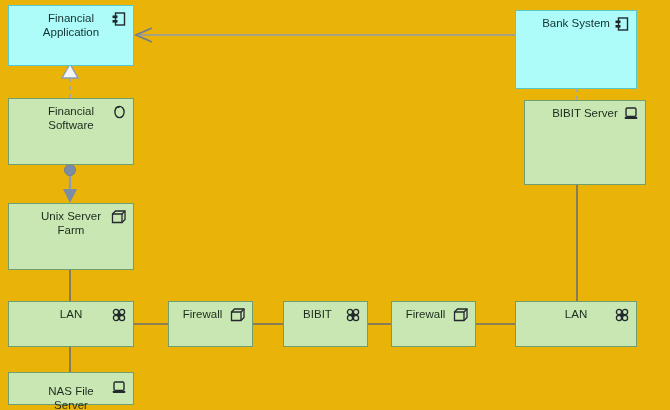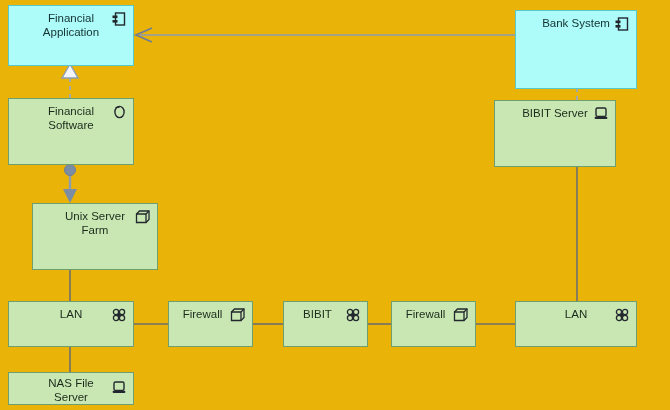--- a/index.html
+++ b/index.html
@@ -118,21 +118,21 @@
     <span class="label">Financial
 Software</span>
     <span class="icon">
       <svg width="16" height="16" viewBox="0 0 16 16">
         <ellipse cx="8.5" cy="8" rx="4.6" ry="5.6" fill="none" stroke="#23282e" stroke-width="1.4"></ellipse>
         <path d="M4.6 3.6 L8.6 3.0" fill="none" stroke="#23282e" stroke-width="1.4"></path>
       </svg>
     </span>
   </div>
 
-  <div class="node" style="left:8px; top:203px; width:126px; height:67px;margin-left:24px;">
+  <div class="node" style="left:8px; top:203px; width:126px; height:67px;">
     <span class="label">Unix Server
 Farm</span>
     <span class="icon">
       <svg width="16" height="16" viewBox="0 0 16 16">
         <polygon points="1.5,5 11,5 11,13.5 1.5,13.5" fill="none" stroke="#23282e" stroke-width="1.3"></polygon>
         <polyline points="1.5,5 4.5,2 14,2 14,10.5 11,13.5" fill="none" stroke="#23282e" stroke-width="1.3"></polyline>
         <line x1="11" y1="5" x2="14" y2="2" stroke="#23282e" stroke-width="1.3"></line>
       </svg>
     </span>
   </div>
@@ -144,21 +144,21 @@
         <circle cx="5" cy="5" r="2.6" fill="none" stroke="#23282e" stroke-width="1.3"></circle>
         <circle cx="11" cy="5" r="2.6" fill="none" stroke="#23282e" stroke-width="1.3"></circle>
         <circle cx="5" cy="11" r="2.6" fill="none" stroke="#23282e" stroke-width="1.3"></circle>
         <circle cx="11" cy="11" r="2.6" fill="none" stroke="#23282e" stroke-width="1.3"></circle>
         <line x1="6.6" y1="6.7" x2="9.4" y2="9.3" stroke="#23282e" stroke-width="1.3"></line>
         <line x1="9.4" y1="6.7" x2="6.6" y2="9.3" stroke="#23282e" stroke-width="1.3"></line>
       </svg>
     </span>
   </div>
 
-  <div class="node" style="left:8px; top:372px; width:126px; height:33px; padding-top:4px;">
+  <div class="node" style="left:8px; top:372px; width:126px; height:33px; padding-top:12px;">
     <span class="label">NAS File Server</span>
     <span class="icon" style="top:7px;">
       <svg width="16" height="16" viewBox="0 0 16 16">
         <rect x="3" y="2" width="10" height="8.4" rx="1.4" fill="none" stroke="#23282e" stroke-width="1.4"></rect>
         <rect x="1.6" y="10.8" width="12.8" height="2.2" rx="1.1" fill="#23282e"></rect>
       </svg>
     </span>
   </div>
 
   <div class="node" style="left:168px; top:301px; width:85px; height:46px;">
@@ -215,21 +215,21 @@
     <span class="label">Bank System</span>
     <span class="icon">
       <svg width="16" height="16" viewBox="0 0 16 16">
         <rect x="4.5" y="2" width="9" height="12" fill="none" stroke="#23282e" stroke-width="1.4"></rect>
         <rect x="1.5" y="4.5" width="5" height="2.6" fill="#23282e"></rect>
         <rect x="1.5" y="9" width="5" height="2.6" fill="#23282e"></rect>
       </svg>
     </span>
   </div>
 
-  <div class="node" style="left:494px; top:100px; width:122px; height:67px;">
+  <div class="node" style="left:524px; top:100px; width:122px; height:85px;">
     <span class="label">BIBIT Server</span>
     <span class="icon">
       <svg width="16" height="16" viewBox="0 0 16 16">
         <rect x="3" y="2" width="10" height="8.4" rx="1.4" fill="none" stroke="#23282e" stroke-width="1.4"></rect>
         <rect x="1.6" y="10.8" width="12.8" height="2.2" rx="1.1" fill="#23282e"></rect>
       </svg>
     </span>
   </div>
 
 </div>

